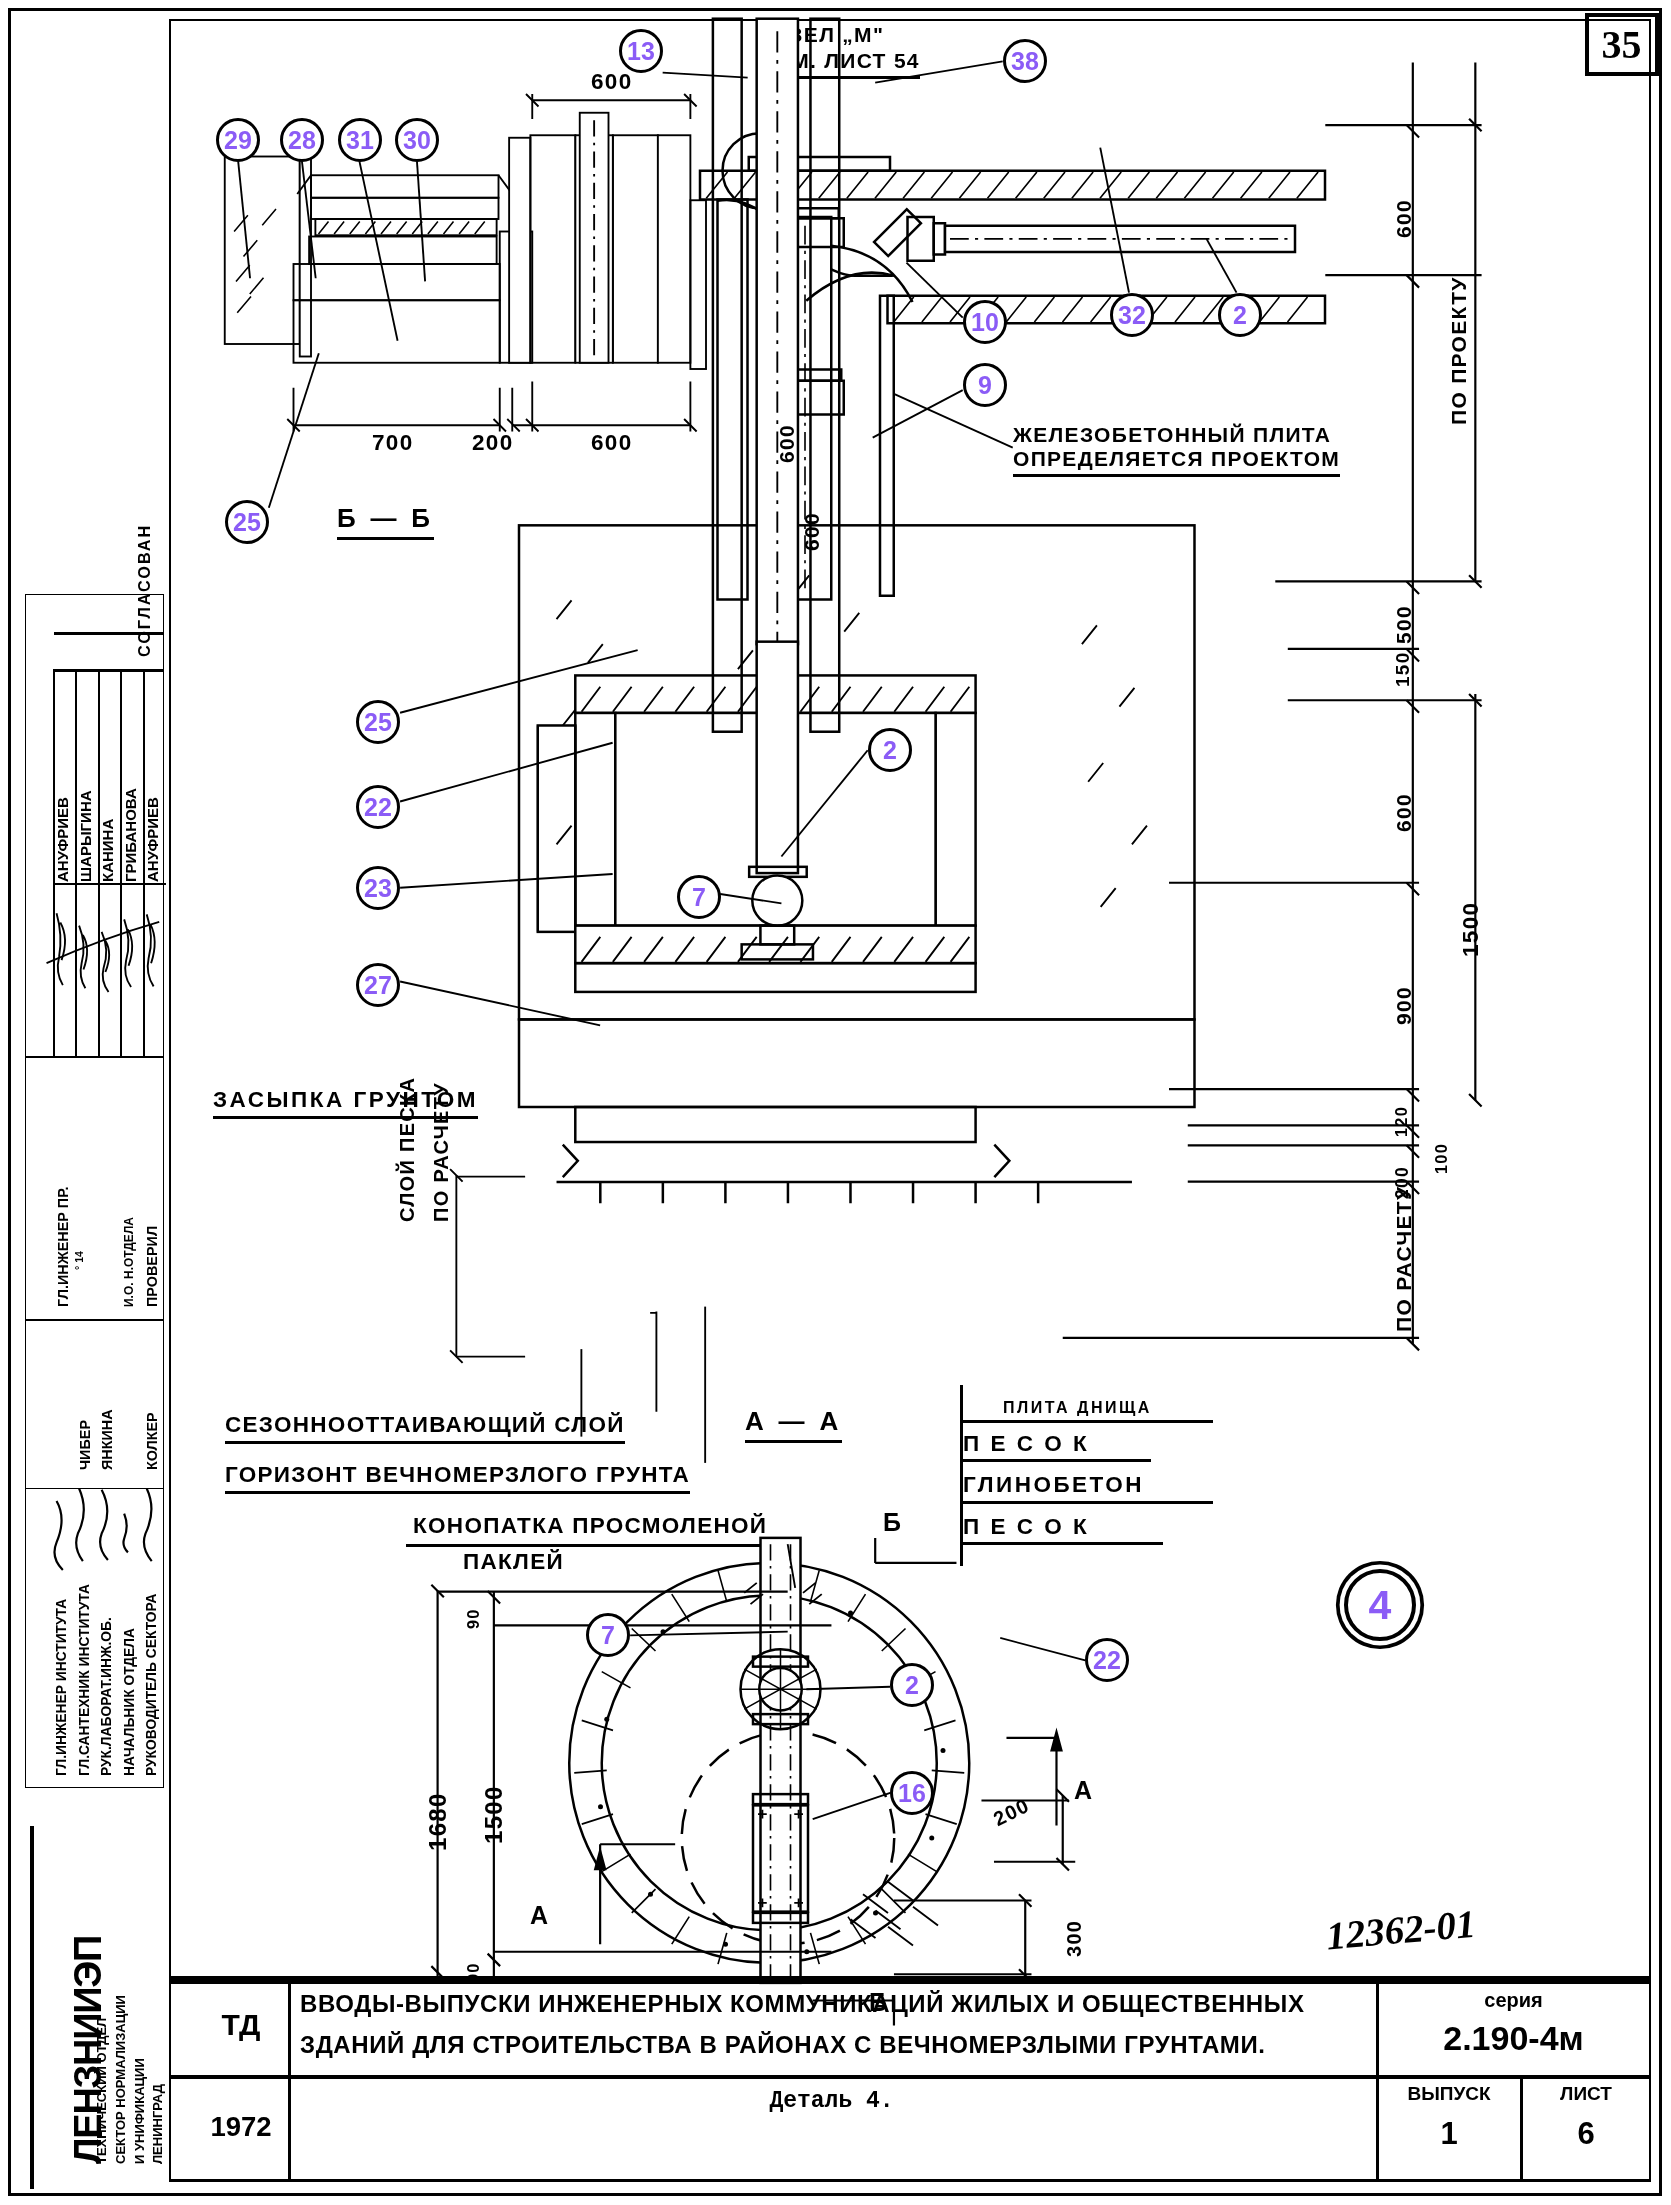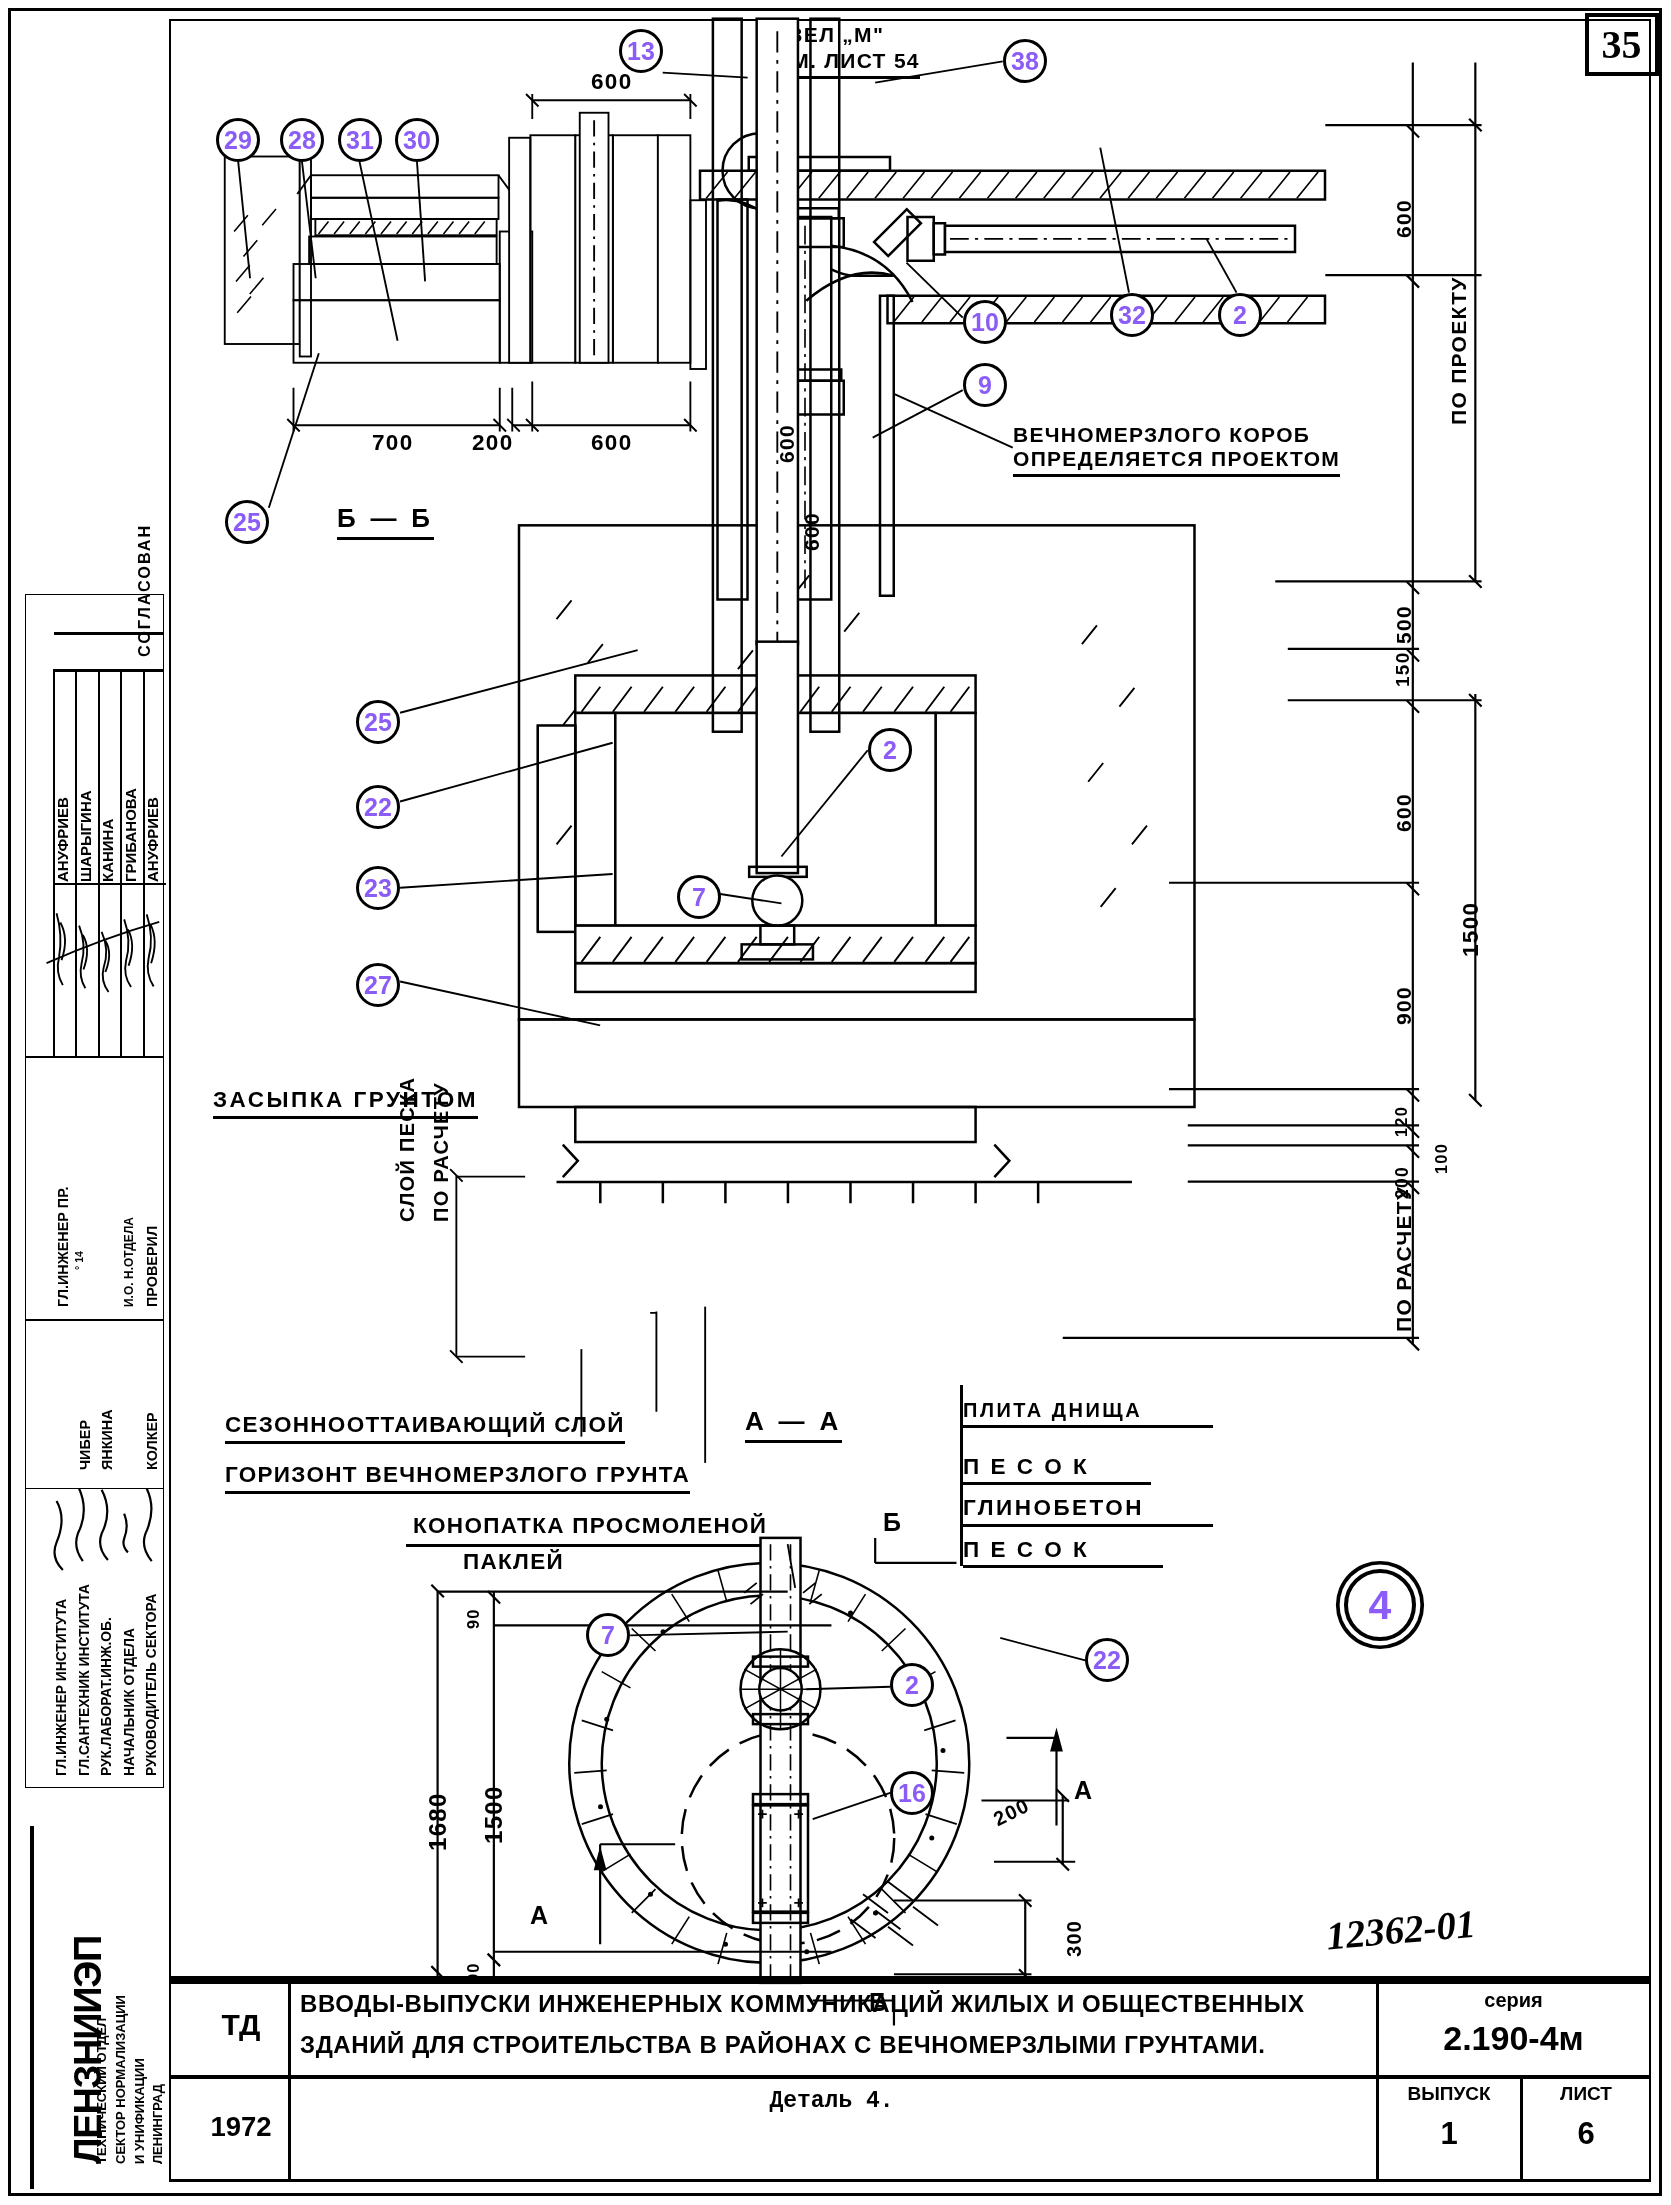--- a/index.html
+++ b/index.html
@@ -272,21 +272,21 @@
       <path d="M1060 116 L1196 124"></path>
       <path d="M1604 98 L1400 132"></path>
       <path d="M1540 508 L1450 420"></path>
       <path d="M1540 624 L1396 700"></path>
       <path d="M1806 468 L1760 236"></path>
       <path d="M1978 468 L1930 382"></path>
     </g>
   </svg>
 
   <div class="abs" style="left:1013px;top:423px;">
-    <div class="txt" style="font-size:21px;">ВЕЧНОМЕРЗЛОГО КОРОБ</div>
+    <div class="txt" style="font-size:21px;">ЖЕЛЕЗОБЕТОННЫЙ ПЛИТА</div>
     <div class="txt ulabel" style="font-size:21px;">ОПРЕДЕЛЯЕТСЯ ПРОЕКТОМ</div>
   </div>
   <svg width="1671" height="2205" style="left:0;top:0;pointer-events:none;" viewBox="0 0 2673 3527">
     <g stroke="#000" stroke-width="3" fill="none">
         <path d="M1620 716 L1430 630"></path>
       </g>
   </svg>
 
   <div class="abs" style="left:519px;top:519px;width:688px;height:832px;">
     <svg width="688" height="832" viewBox="0 0 1100 1330">
@@ -394,21 +394,21 @@
     <g stroke="#000" stroke-width="3" fill="none">
       <path d="M1050 2258 v-160 M1050 2100 h-10"></path>
       <path d="M1128 2340 v-250"></path>
       <path d="M930 2298 v-140"></path>
     </g>
   </svg>
 
   <div class="txt ulabel abs" style="left:745px;top:1406px;font-size:26px;letter-spacing:3.8px;">А — А</div>
 
   <div class="abs" style="left:963px;top:1399px;">
-    <div class="txt ulabel" style="font-size:20px;letter-spacing:2.5px;margin-bottom:26px;">ПЛИТА   ДНИЩА</div>
+    <div class="txt ulabel" style="font-size:16px;letter-spacing:2.5px;margin-bottom:8px;padding-left:40px;">ПЛИТА   ДНИЩА</div>
     <div class="txt ulabel" style="font-size:22.5px;letter-spacing:2.5px;margin-bottom:10px;width:188px;">П Е С О К</div>
     <div class="txt ulabel" style="font-size:22.5px;letter-spacing:2.5px;margin-bottom:10px;width:250px;">ГЛИНОБЕТОН</div>
     <div class="txt ulabel" style="font-size:22.5px;letter-spacing:2.5px;width:200px;">П Е С О К</div>
   </div>
   <div class="ln vline" style="left:960px;top:1385px;height:181px;width:3.1px;"></div>
 
   <svg width="1671" height="2205" style="left:0;top:0;pointer-events:none;" viewBox="0 0 2673 3527">
     <g stroke="#000" stroke-width="3.5" fill="none">
 
       <path d="M2260 100 v2050"></path>

